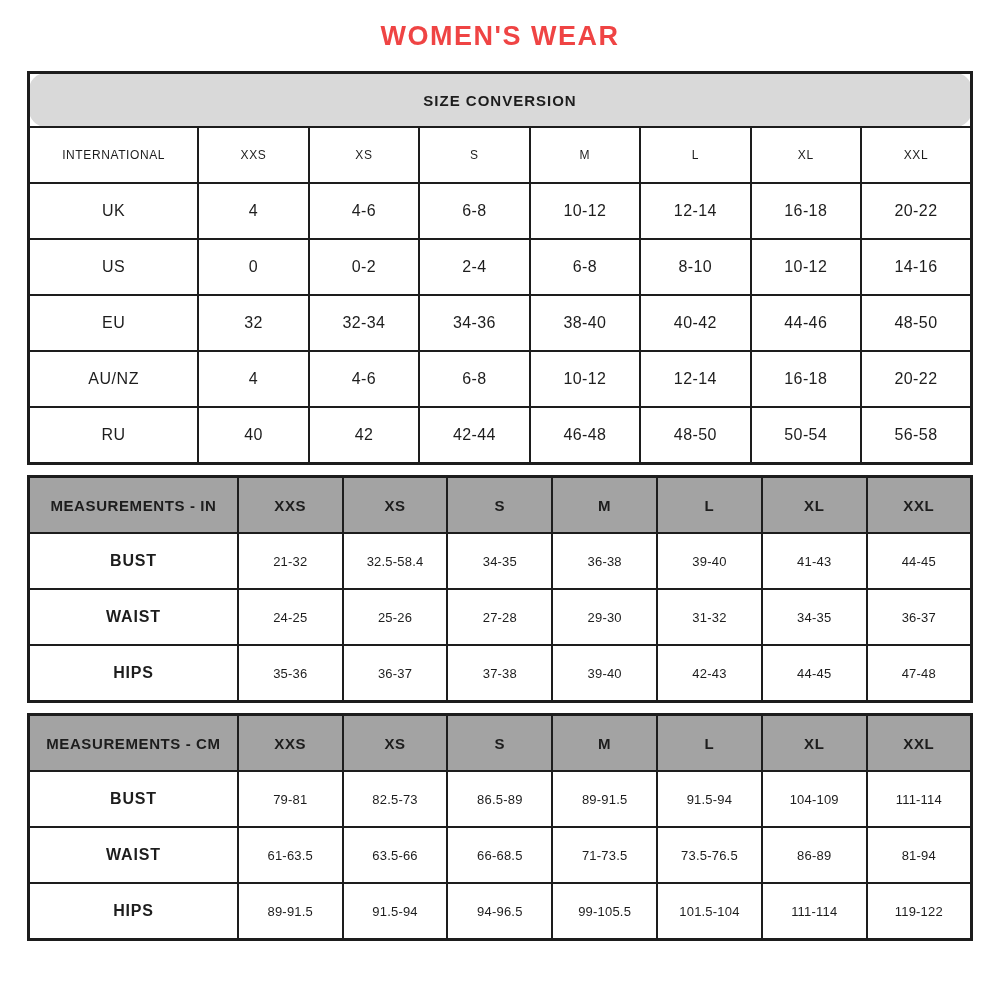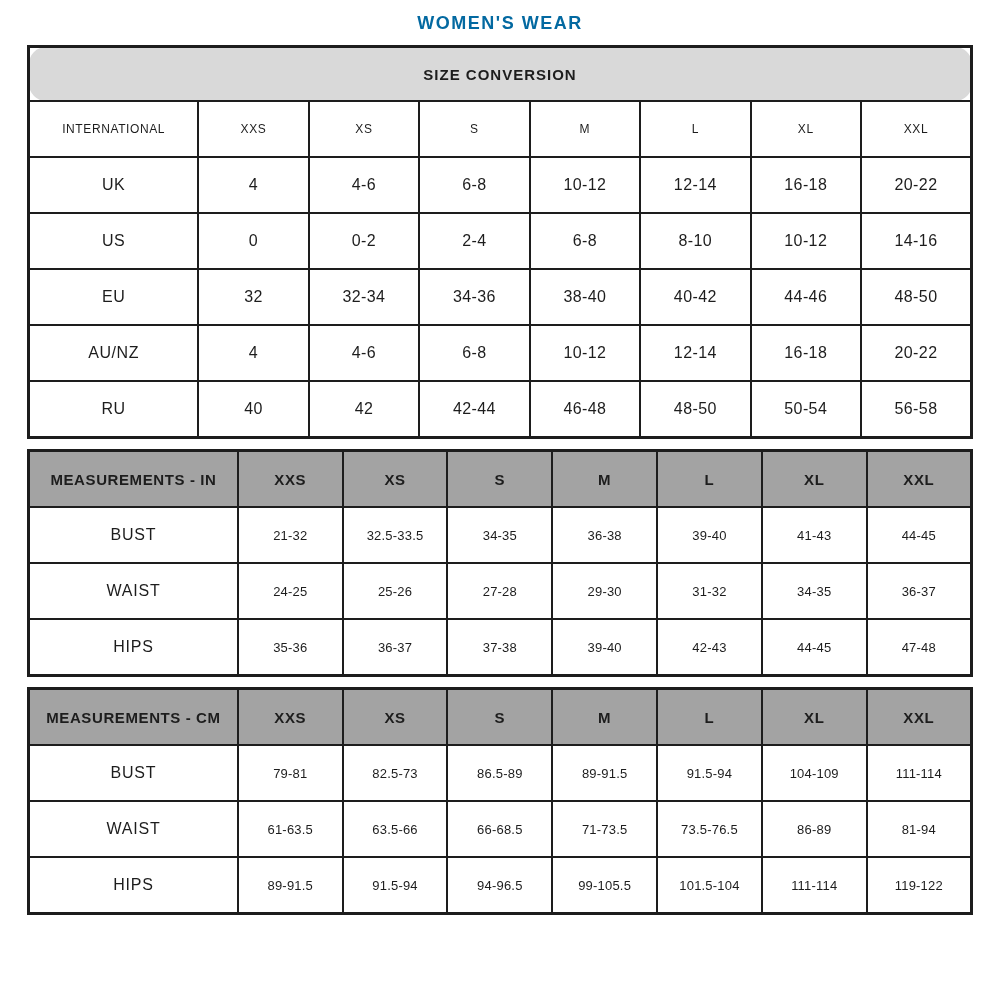--- a/index.html
+++ b/index.html
@@ -7,27 +7,27 @@
     width: 1000px;
     height: 1000px;
     box-sizing: border-box;
     padding: 0 27px;
     background: #ffffff;
     font-family: "Liberation Sans", sans-serif;
     color: #1d1d1d;
     overflow: hidden;
   }
   .page-title {
-    margin: 0;
+    margin: 8px;
     padding: 13px 0 11px 0;
     text-align: center;
-    font-size: 18px;
+    font-size: 27px;
     font-weight: 700;
     letter-spacing: 1.5px;
-    color: #0369a1;
+    color: #ef4444;
   }
   table {
     width: 100%;
     border-collapse: collapse;
     table-layout: fixed;
     border: 3px solid #1d1d1d;
   }
   table.gap { margin-top: 10px; }
   th, td {
     border: 2px solid #1d1d1d;
@@ -49,21 +49,21 @@
   .sc-colhead { font-size: 12px; font-weight: 400; letter-spacing: 0.6px; }
   .sc-cell { font-size: 16px; font-weight: 400; letter-spacing: 0.4px; }
   .sc-rowlabel { font-size: 16px; font-weight: 400; letter-spacing: 0.6px; }
   
   .m-head {
     background: #a3a3a3;
     font-size: 15px;
     font-weight: 700;
     letter-spacing: 0.6px;
   }
-  .m-rowlabel { font-size: 16px; font-weight: 400; letter-spacing: 0.8px; }
+  .m-rowlabel { font-size: 16px; font-weight: 700; letter-spacing: 0.8px; }
   .m-cell { font-size: 13px; font-weight: 400; letter-spacing: 0.2px; }
 </style>
 </head>
 <body>
 
 <div class="page">
 
   <h1 class="page-title">WOMEN'S WEAR</h1>
 
   <table>
@@ -162,21 +162,21 @@
         <td class="m-head">XS</td>
         <td class="m-head">S</td>
         <td class="m-head">M</td>
         <td class="m-head">L</td>
         <td class="m-head">XL</td>
         <td class="m-head">XXL</td>
       </tr>
       <tr>
         <td class="m-rowlabel">BUST</td>
         <td class="m-cell">21-32</td>
-        <td class="m-cell">32.5-33.5</td>
+        <td class="m-cell">32.5-58.4</td>
         <td class="m-cell">34-35</td>
         <td class="m-cell">36-38</td>
         <td class="m-cell">39-40</td>
         <td class="m-cell">41-43</td>
         <td class="m-cell">44-45</td>
       </tr>
       <tr>
         <td class="m-rowlabel">WAIST</td>
         <td class="m-cell">24-25</td>
         <td class="m-cell">25-26</td>

